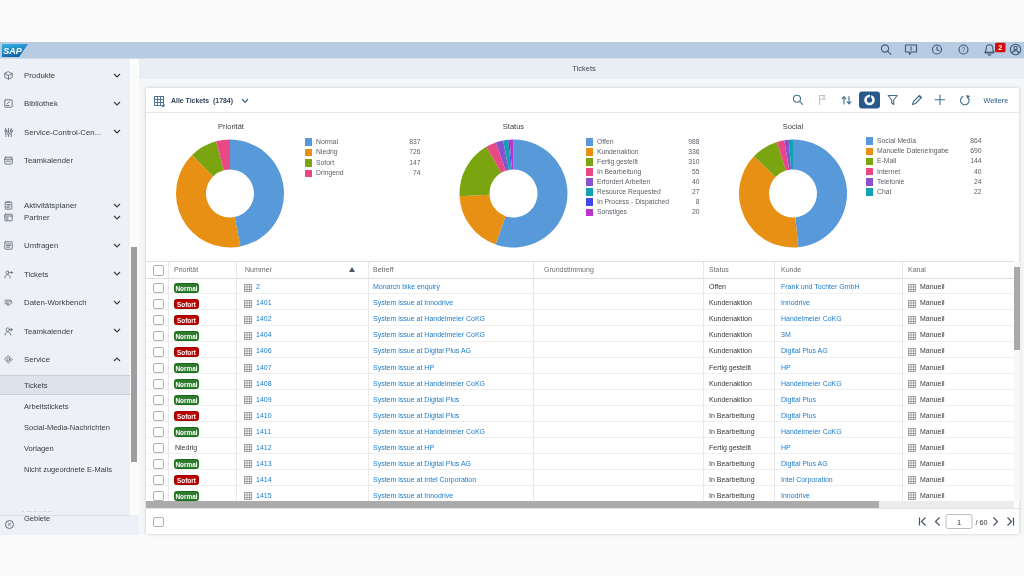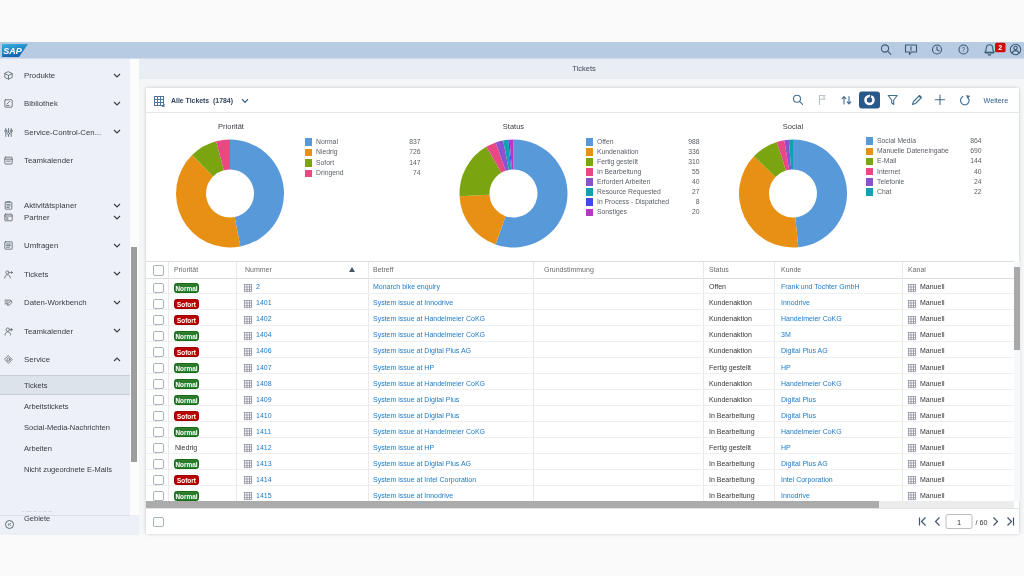--- a/index.html
+++ b/index.html
@@ -211,21 +211,21 @@
       </svg>
     </span>
     <span class="slab">Service</span>
     <svg class="abs" style="left:113px;top:11px" width="8" height="6" viewBox="0 0 8 6">
       <path d="M1 5 4 2 7 5" fill="none" stroke="#363c44" stroke-width="1.1"></path>
     </svg>
   </div>
 <div class="ssub sel" style="top:374.5px">Tickets</div>
 <div class="ssub" style="top:395.6px">Arbeitstickets</div>
 <div class="ssub" style="top:416.7px">Social-Media-Nachrichten</div>
-<div class="ssub" style="top:437.8px">Arbeiten</div>
+<div class="ssub" style="top:437.8px">Vorlagen</div>
 <div class="ssub" style="top:458.9px">Nicht zugeordnete E-Mails</div>
 <div class="ssub" style="top:508px">Gebiete</div>
 <div class="abs ct" style="left:22px;top:508px;color:#b3bac2;font-size:6px">‐ ‐‐‐ ‐‐ ‐ ‐‐ ‐‐</div>
 <div class="abs" style="left:0;top:515px;width:130px;height:1px;background:#d8dde3"></div>
 <div class="abs" style="left:5px;top:519.5px;width:9px;height:9px;border:1px solid #5f6a77;border-radius:50%;color:#5f6a77;font-size:7px;text-align:center;line-height:8px">«</div>
 <div class="abs" style="left:146px;top:88px;width:873px;height:446px;background:#fff;box-shadow:0 0 3px rgba(120,130,140,.4)"></div>
 <div class="abs" style="left:146px;top:88px;width:873px;height:24.5px;border-bottom:1px solid #e6e6e6"></div>
 <svg class="abs" style="left:154px;top:96px" width="12" height="12" viewBox="0 0 12 12">
     <g fill="none" stroke="#51749a" stroke-width="1">
       <rect x="0.5" y="0.5" width="9" height="9"></rect>

